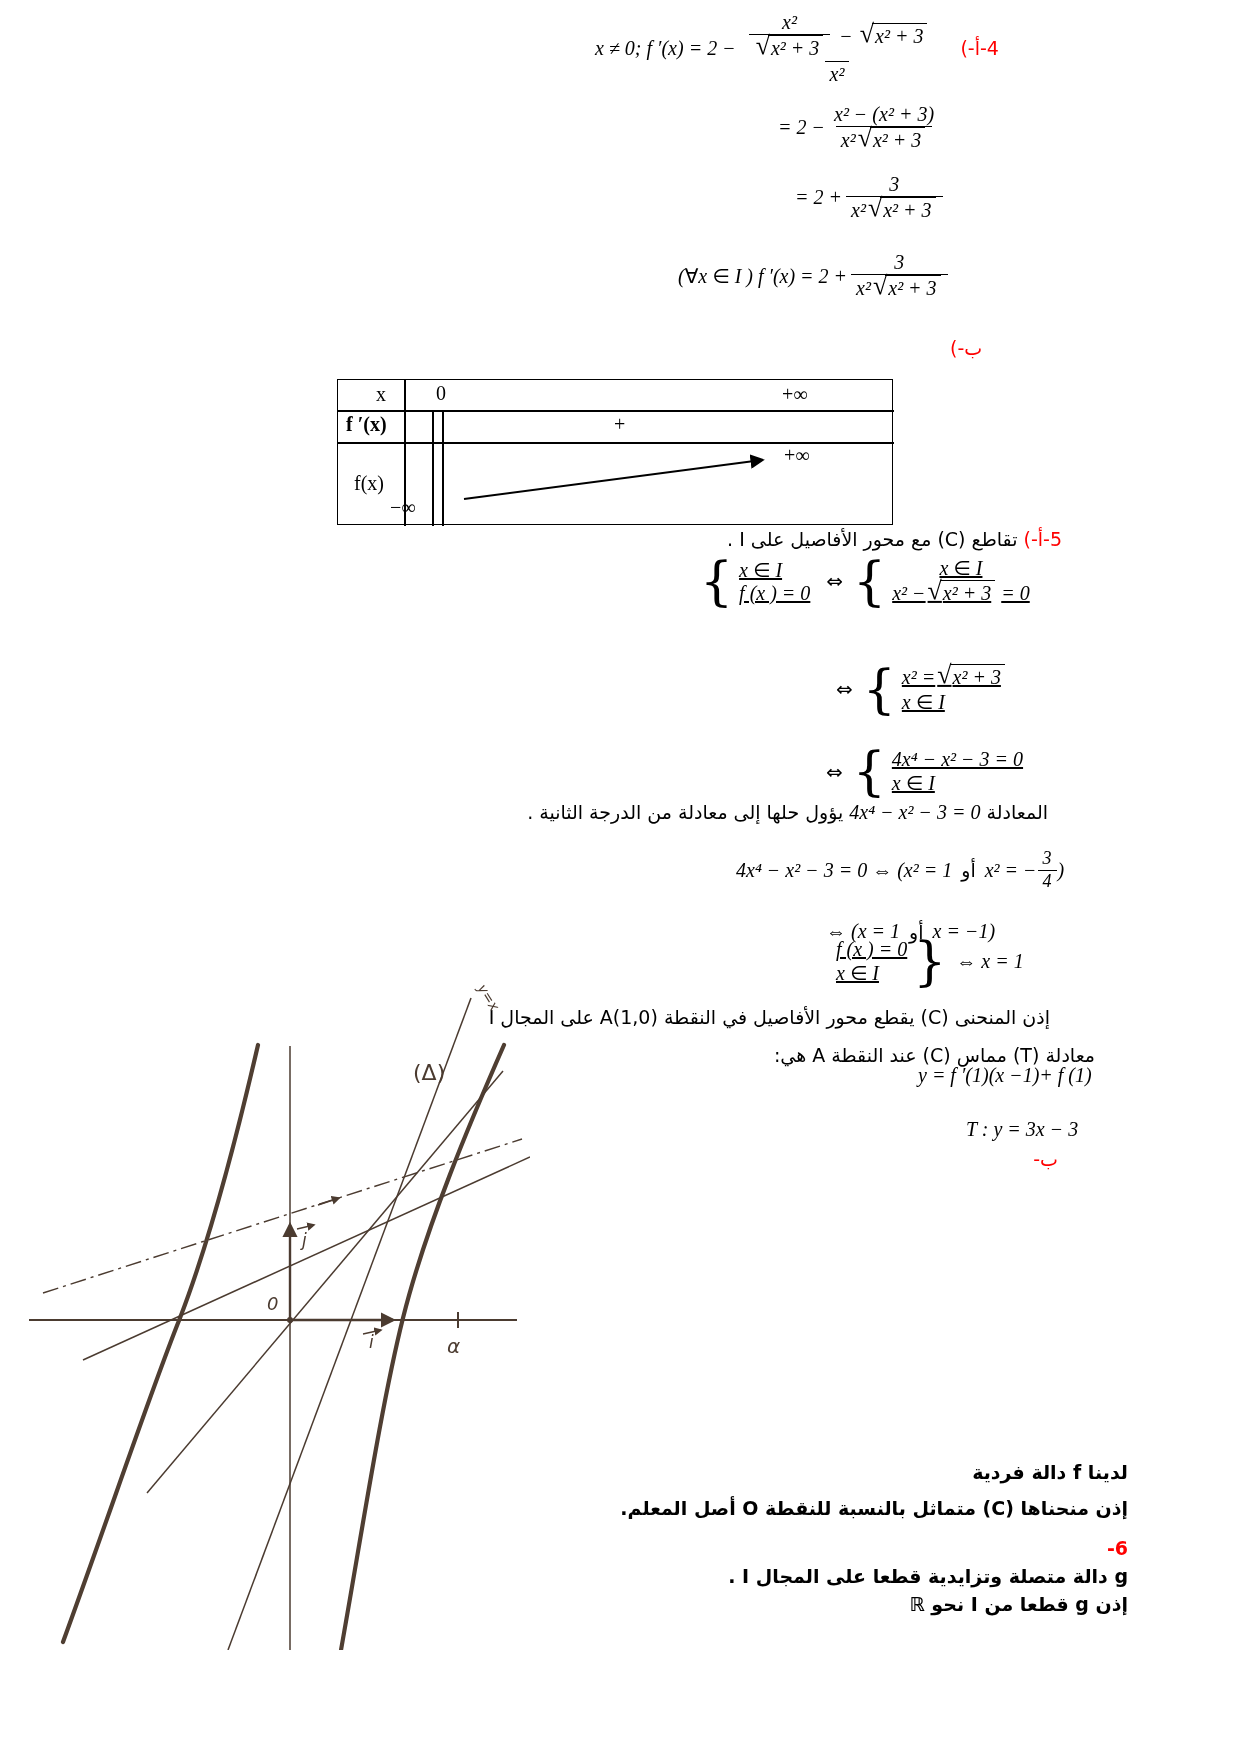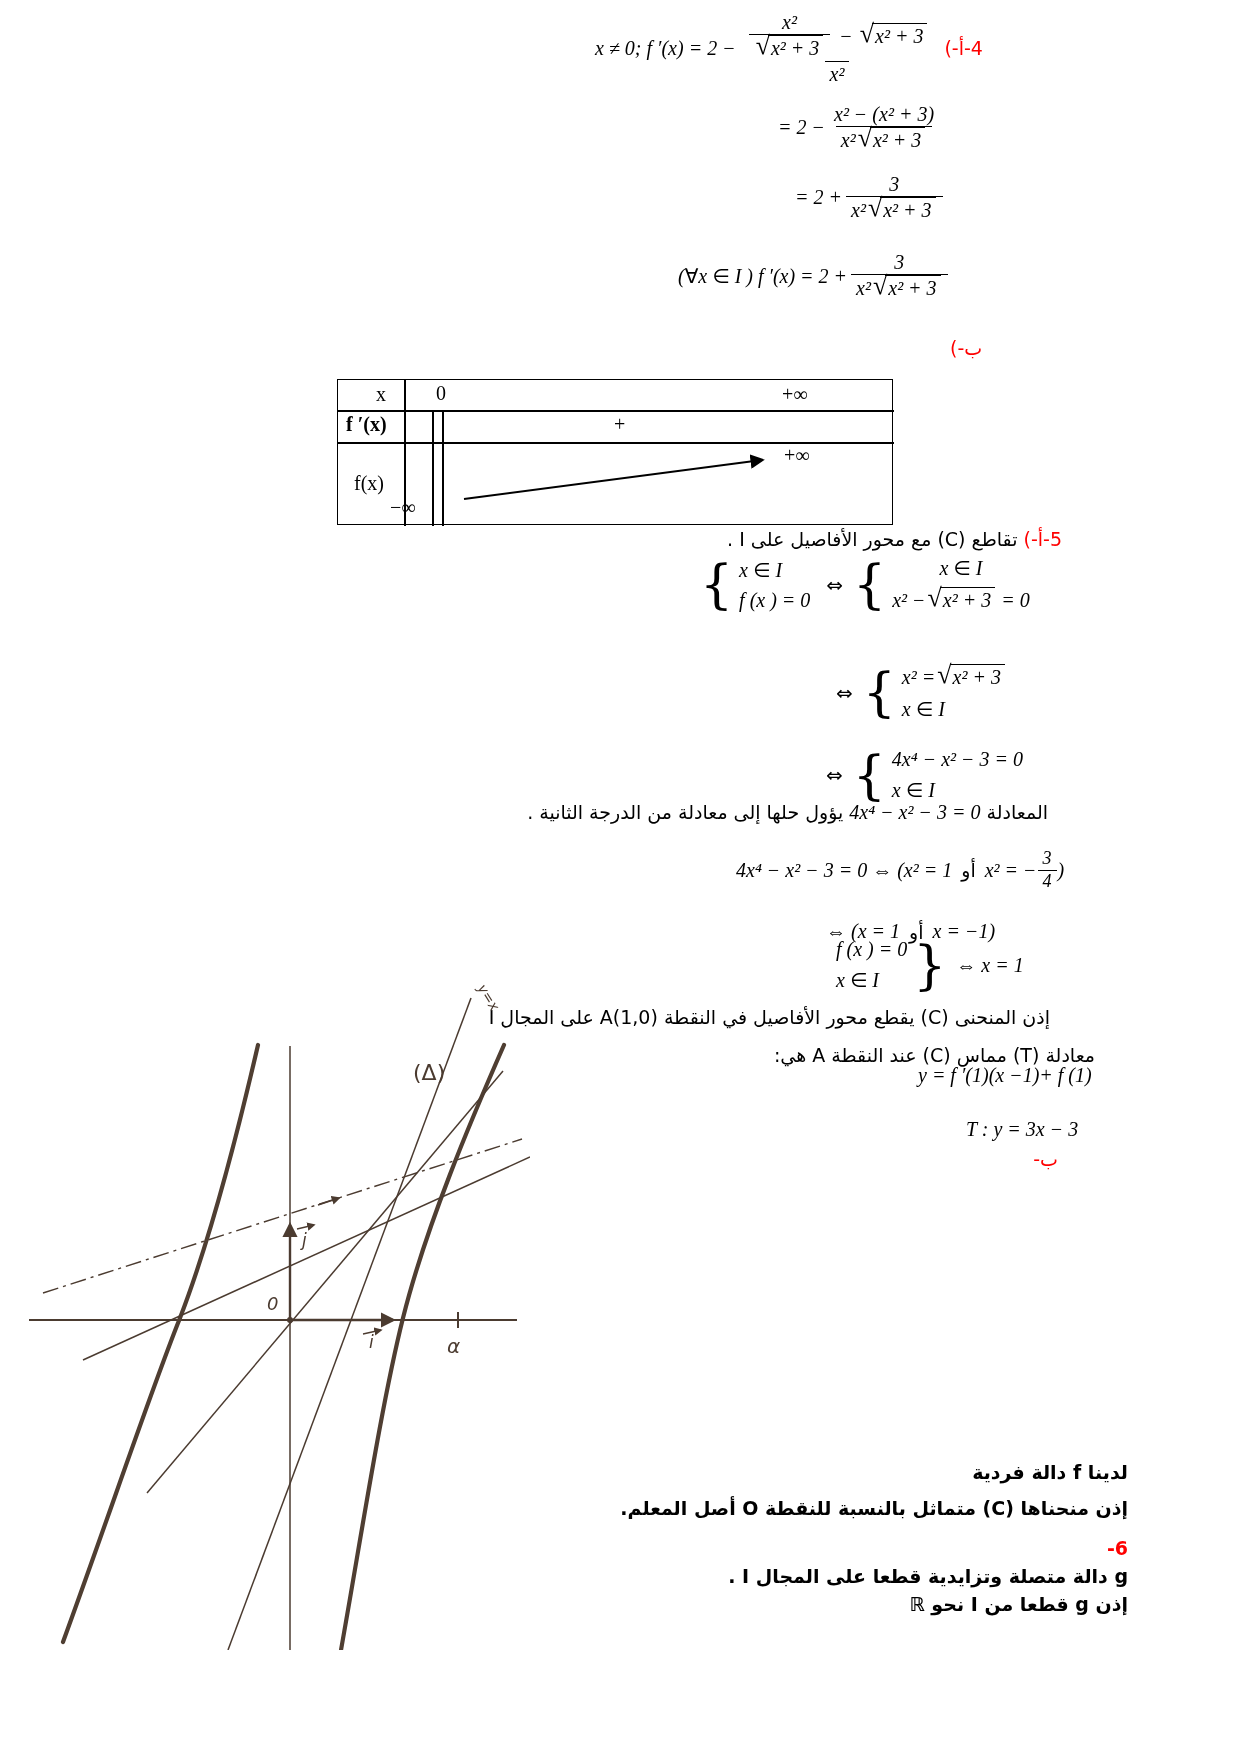--- a/index.html
+++ b/index.html
@@ -9,21 +9,21 @@
   .mrow { display:flex; align-items:center; white-space:nowrap;
           font-size:20px; font-style:italic; font-family:"Liberation Serif","DejaVu Sans",serif; }
   .frac { display:inline-flex; flex-direction:column; align-items:center; margin:0 4px; }
   .num, .den { display:flex; align-items:center; justify-content:center; padding:0 5px; line-height:1.2; }
   .den { border-top:1.4px solid #000; }
   .sq { display:inline-flex; align-items:flex-start; margin:0 2px; }
   .sqsym { font-style:normal; font-size:1.3em; line-height:1; transform:translateY(-0.08em); margin-right:-2px; }
   .rad { border-top:1.4px solid #000; padding:0 4px 0 3px; line-height:1.25; }
   .sys { display:inline-flex; align-items:center; }
   .brace { font-style:normal; font-size:52px; line-height:0.85; font-family:"DejaVu Serif",serif; font-weight:400; }
-  .rows { display:flex; flex-direction:column; align-items:flex-start; gap:7px; padding:0 6px; }
+  .rows { display:flex; flex-direction:column; align-items:flex-start; padding:0 6px;text-decoration:underline; }
   .iff { font-style:normal; margin:0 10px; font-family:"DejaVu Sans",sans-serif; font-size:20px; }
   .red { color:#fe0000; }
   .arline { direction:rtl; text-align:right; font-family:"DejaVu Sans",sans-serif; font-size:19px; white-space:nowrap; }
   .arlabel { font-style:normal; font-family:"DejaVu Sans",sans-serif; font-size:19px; direction:rtl; unicode-bidi:isolate; }
   .vt { border:1.6px solid #000; box-sizing:border-box; }
   .vt .cellline { position:absolute; background:#000; }
   .vt .tx { position:absolute; font-size:20px; font-family:"Liberation Serif",serif; }
   .bottomblock div { line-height:28px;font-weight:bold; }
   svg text { font-family:"DejaVu Sans",sans-serif; }
 </style>
@@ -50,21 +50,21 @@
         <span style="margin:0 5px;">−</span>
         <span class="sq">
           <span class="sqsym">√</span>
           <span class="rad">x² + 3</span>
         </span>
       </span>
       <span class="den">
           <span>x²</span>
         </span>
     </span>
-    <span class="arlabel red" style="margin-left:6px;">4-أ-)</span>
+    <span class="arlabel red" style="margin-left:22px;">4-أ-)</span>
   </div>
 
   <div class="abs mrow" style="left:778px; top:102px;">
     <span>= 2 −</span>
     <span class="frac">
       <span class="num">
           <span>x² − (x² + 3)</span>
         </span>
       <span class="den">
         <span>x²</span>

